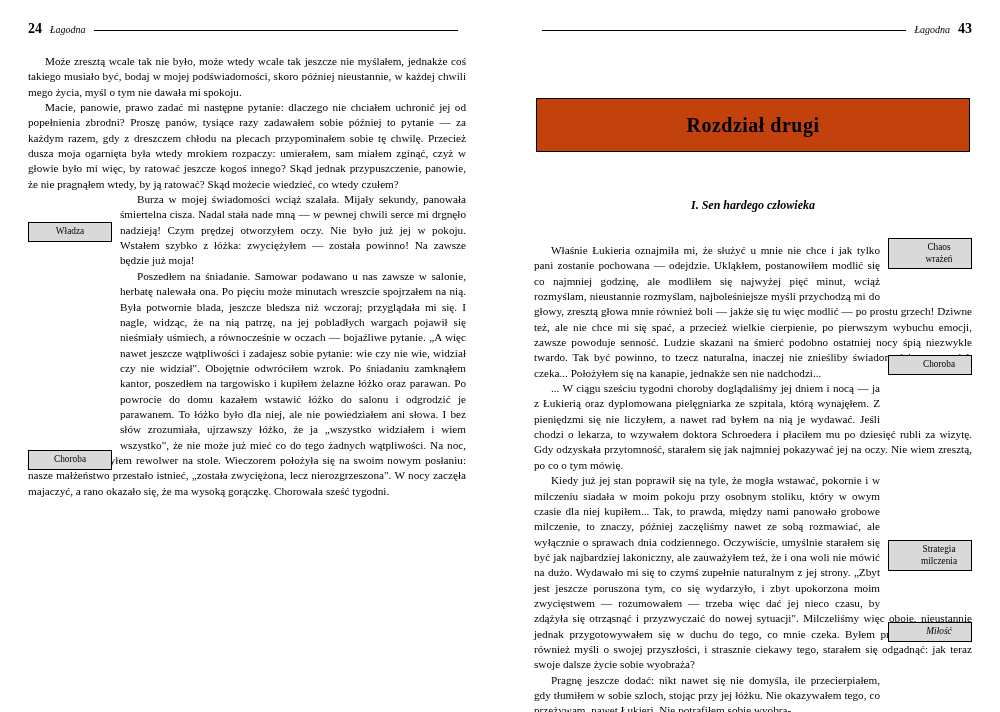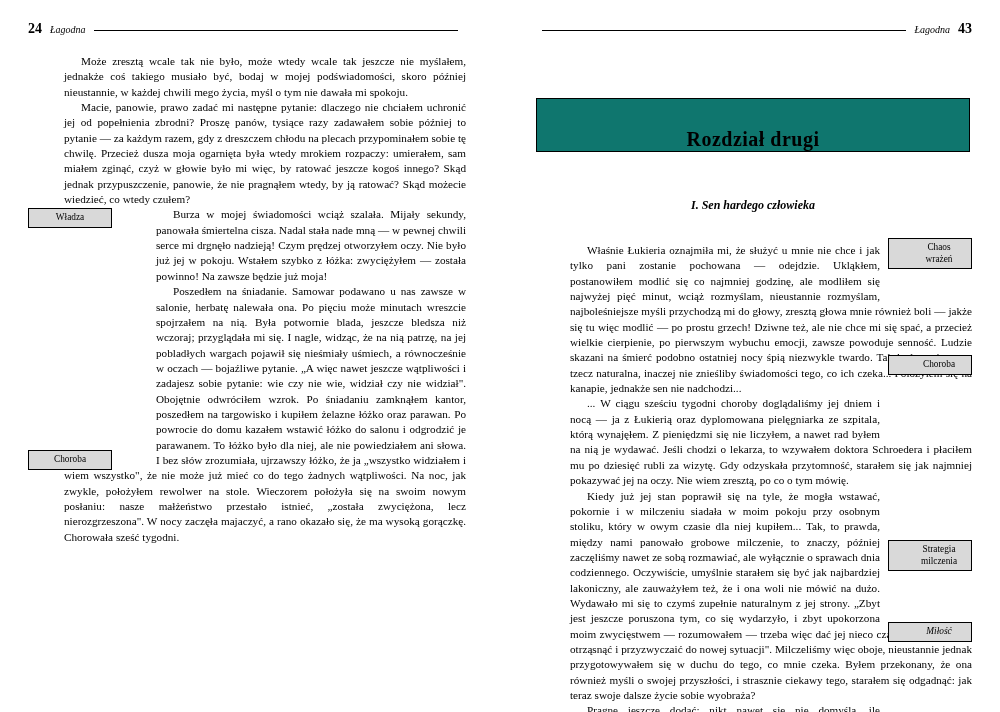--- a/index.html
+++ b/index.html
@@ -57,34 +57,33 @@
     margin: 0 8px;
     position: relative;
     top: 1px;
   }
   .body {
     margin-top: 14px;
     font-size: 11.2px;
     line-height: 1.37;
     text-align: justify;
     hyphens: auto;
-    margin-left: 36px;
   }
   .body p {
     margin: 0;
     text-indent: 17px;
   }
   
   .chapter-band {
     border: 1px solid #000;
-    background: #0f766e;
+    background: #c2410c;
     height: 52px;
     margin: 58px 2px 0 2px;
     display: flex;
-    align-items: flex-end;
+    align-items: center;
     justify-content: center;
   }
   .chapter-band h1 {
     margin: 0;
     font-size: 20px;
     font-weight: bold;
     letter-spacing: 0.5px;
   }
   .chapter-sub {
     text-align: center;
@@ -132,21 +131,21 @@
 <div class="spread">
 
   <div class="page page-left">
 
     <div class="runhead runhead-left">
       <span class="folio">24</span>
       <span class="runtitle" style="margin-left:8px;">Łagodna</span>
       <span class="rule"></span>
     </div>
 
-    <div class="note note-left" style="top:208px;">
+    <div class="note note-left" style="top:222px;">
       <span>Władza</span>
     </div>
     <div class="note note-left" style="top:450px;">
       <span>Choroba</span>
     </div>
 
     <div class="body">
       <p>Może zresztą wcale tak nie było, może wtedy wcale tak jeszcze nie myślałem, jednakże coś takiego musiało być, bodaj w mojej podświadomości, skoro później nieustannie, w każdej chwili mego życia, myśl o tym nie dawała mi spokoju.</p>
       <p>Macie, panowie, prawo zadać mi następne pytanie: dlaczego nie chciałem uchronić jej od popełnienia zbrodni? Proszę panów, tysiące razy zadawałem sobie później to pytanie — za każdym razem, gdy z dreszczem chłodu na plecach przypominałem sobie tę chwilę. Przecież dusza moja ogarnięta była wtedy mrokiem rozpaczy: umierałem, sam miałem zginąć, czyż w głowie było mi więc, by ratować jeszcze kogoś innego? Skąd jednak przypuszczenie, panowie, że nie pragnąłem wtedy, by ją ratować? Skąd możecie wiedzieć, co wtedy czułem?</p>
       <div class="cut cut-left" style="height:56px; margin-top:52px;"></div>

